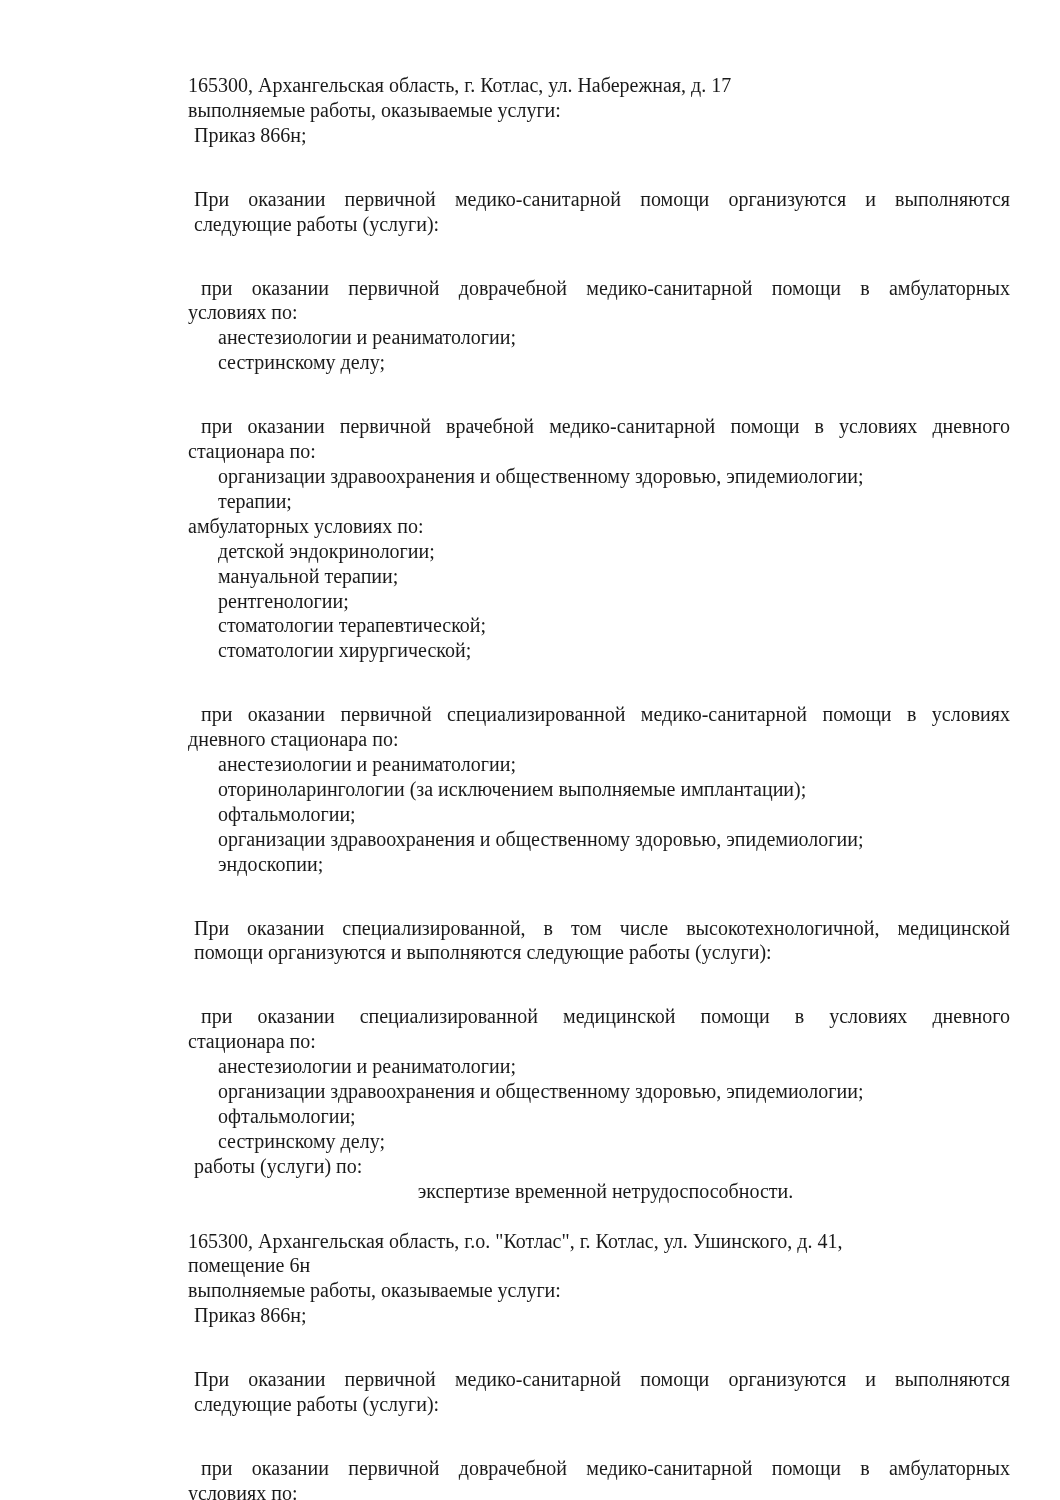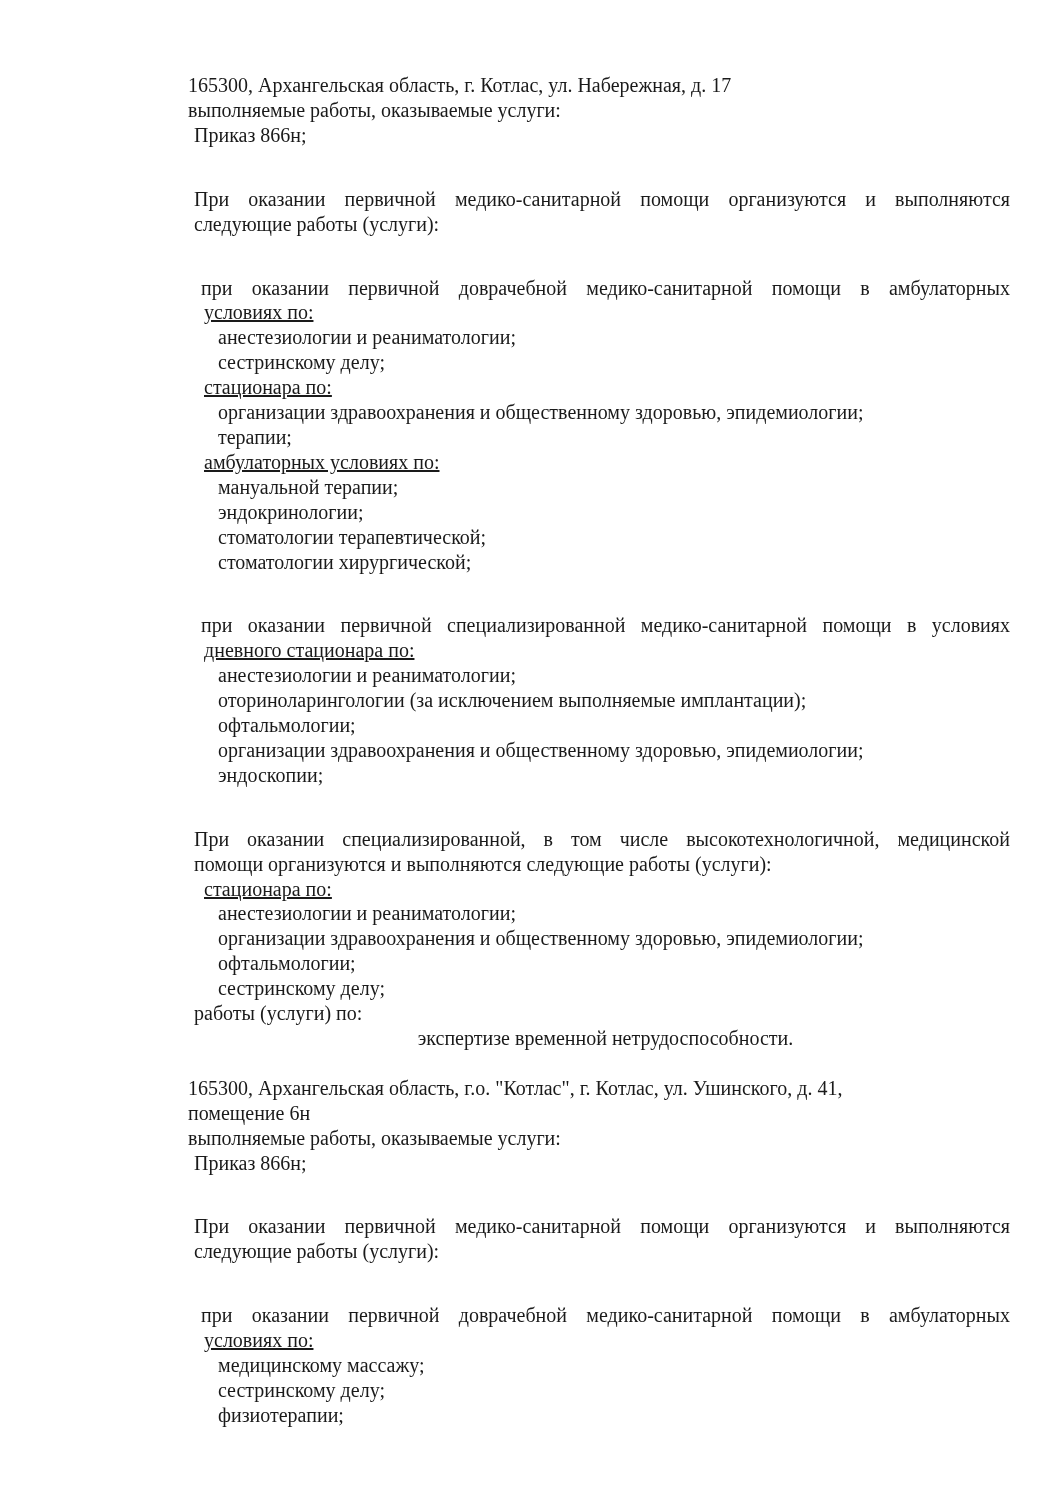--- a/index.html
+++ b/index.html
@@ -31,21 +31,21 @@
     margin-top: 24.9px; 
   }
   .line {
     min-height: 24.9px;
     white-space: normal;
   }
   
   .l0  { margin-left: 0;    }   
   .l1  { margin-left: 6px;  }   
   .l2  { margin-left: 13px; text-align: center; }   
-  .l2c { margin-left: 16px; text-decoration: underline;    }   
+  .l2c { margin-left: 0;    }   
   .l3  { margin-left: 30px; }   
   
   .stretch {
     text-align: justify;
     text-align-last: justify;
     text-justify: inter-word;
     margin-top: 39px;
   }
 </style>
 </head>
@@ -55,37 +55,40 @@
   <div class="section">
       <div class="line l0">165300, Архангельская область, г. Котлас, ул. Набережная, д. 17</div>
       <div class="line l0">выполняемые работы, оказываемые услуги:</div>
       <div class="line l1">Приказ 866н;</div>
       <div class="line l1 stretch">При оказании первичной медико-санитарной помощи организуются и выполняются</div>
       <div class="line l1">следующие работы (услуги):</div>
       <div class="line l2 stretch">при оказании первичной доврачебной медико-санитарной помощи в амбулаторных</div>
       <div class="line l2c">условиях по:</div>
       <div class="line l3">анестезиологии и реаниматологии;</div>
       <div class="line l3">сестринскому делу;</div>
+      <div class="line l2 stretch">при оказании первичной врачебной медико-санитарной помощи в условиях дневного</div>
       <div class="line l2c">стационара по:</div>
       <div class="line l3">организации здравоохранения и общественному здоровью, эпидемиологии;</div>
       <div class="line l3">терапии;</div>
       <div class="line l2c">амбулаторных условиях по:</div>
+      <div class="line l3">детской эндокринологии;</div>
       <div class="line l3">мануальной терапии;</div>
-      <div class="line l3">эндокринологии;</div>
+      <div class="line l3">рентгенологии;</div>
       <div class="line l3">стоматологии терапевтической;</div>
       <div class="line l3">стоматологии хирургической;</div>
       <div class="line l2 stretch">при оказании первичной специализированной медико-санитарной помощи в условиях</div>
       <div class="line l2c">дневного стационара по:</div>
       <div class="line l3">анестезиологии и реаниматологии;</div>
       <div class="line l3">оториноларингологии (за исключением выполняемые имплантации);</div>
       <div class="line l3">офтальмологии;</div>
       <div class="line l3">организации здравоохранения и общественному здоровью, эпидемиологии;</div>
       <div class="line l3">эндоскопии;</div>
       <div class="line l1 stretch">При оказании специализированной, в том числе высокотехнологичной, медицинской</div>
       <div class="line l1">помощи организуются и выполняются следующие работы (услуги):</div>
+      <div class="line l2 stretch">при оказании специализированной медицинской помощи в условиях дневного</div>
       <div class="line l2c">стационара по:</div>
       <div class="line l3">анестезиологии и реаниматологии;</div>
       <div class="line l3">организации здравоохранения и общественному здоровью, эпидемиологии;</div>
       <div class="line l3">офтальмологии;</div>
       <div class="line l3">сестринскому делу;</div>
       <div class="line l1">работы (услуги) по:</div>
       <div class="line l2">экспертизе временной нетрудоспособности.</div>
     </div>
   <div class="section">
       <div class="line l0">165300, Архангельская область, г.о. "Котлас", г. Котлас, ул. Ушинского, д. 41,</div>

